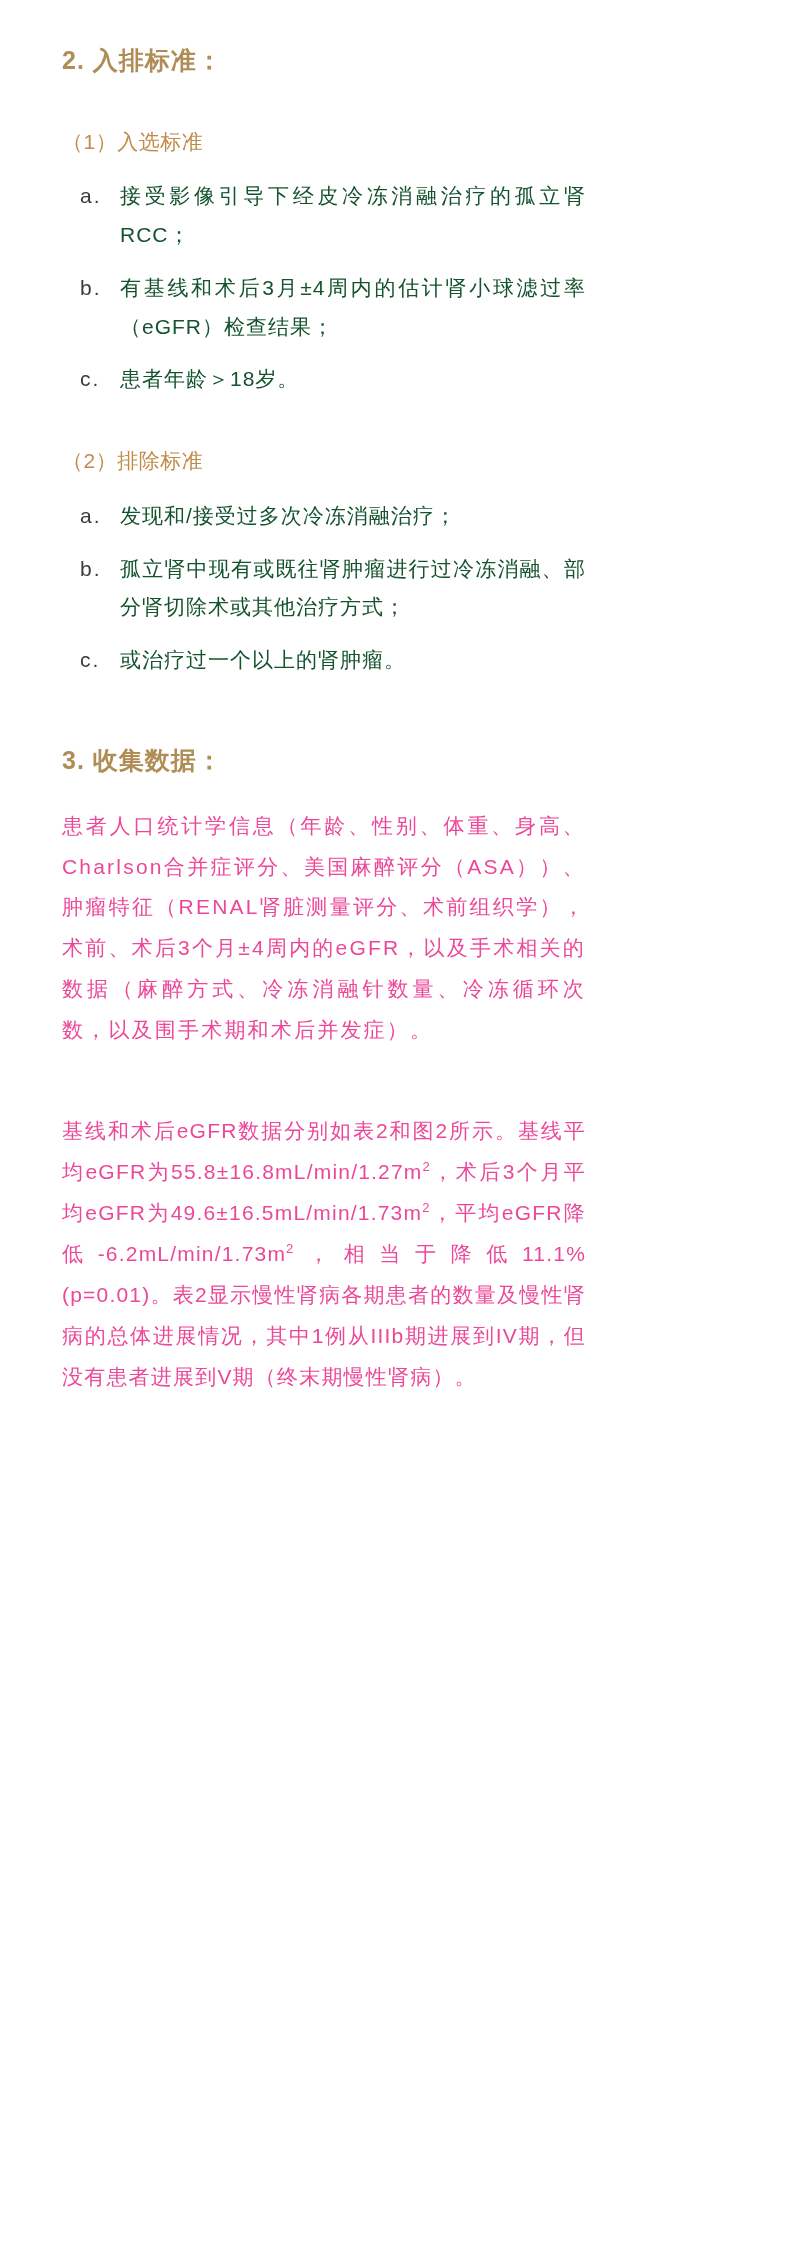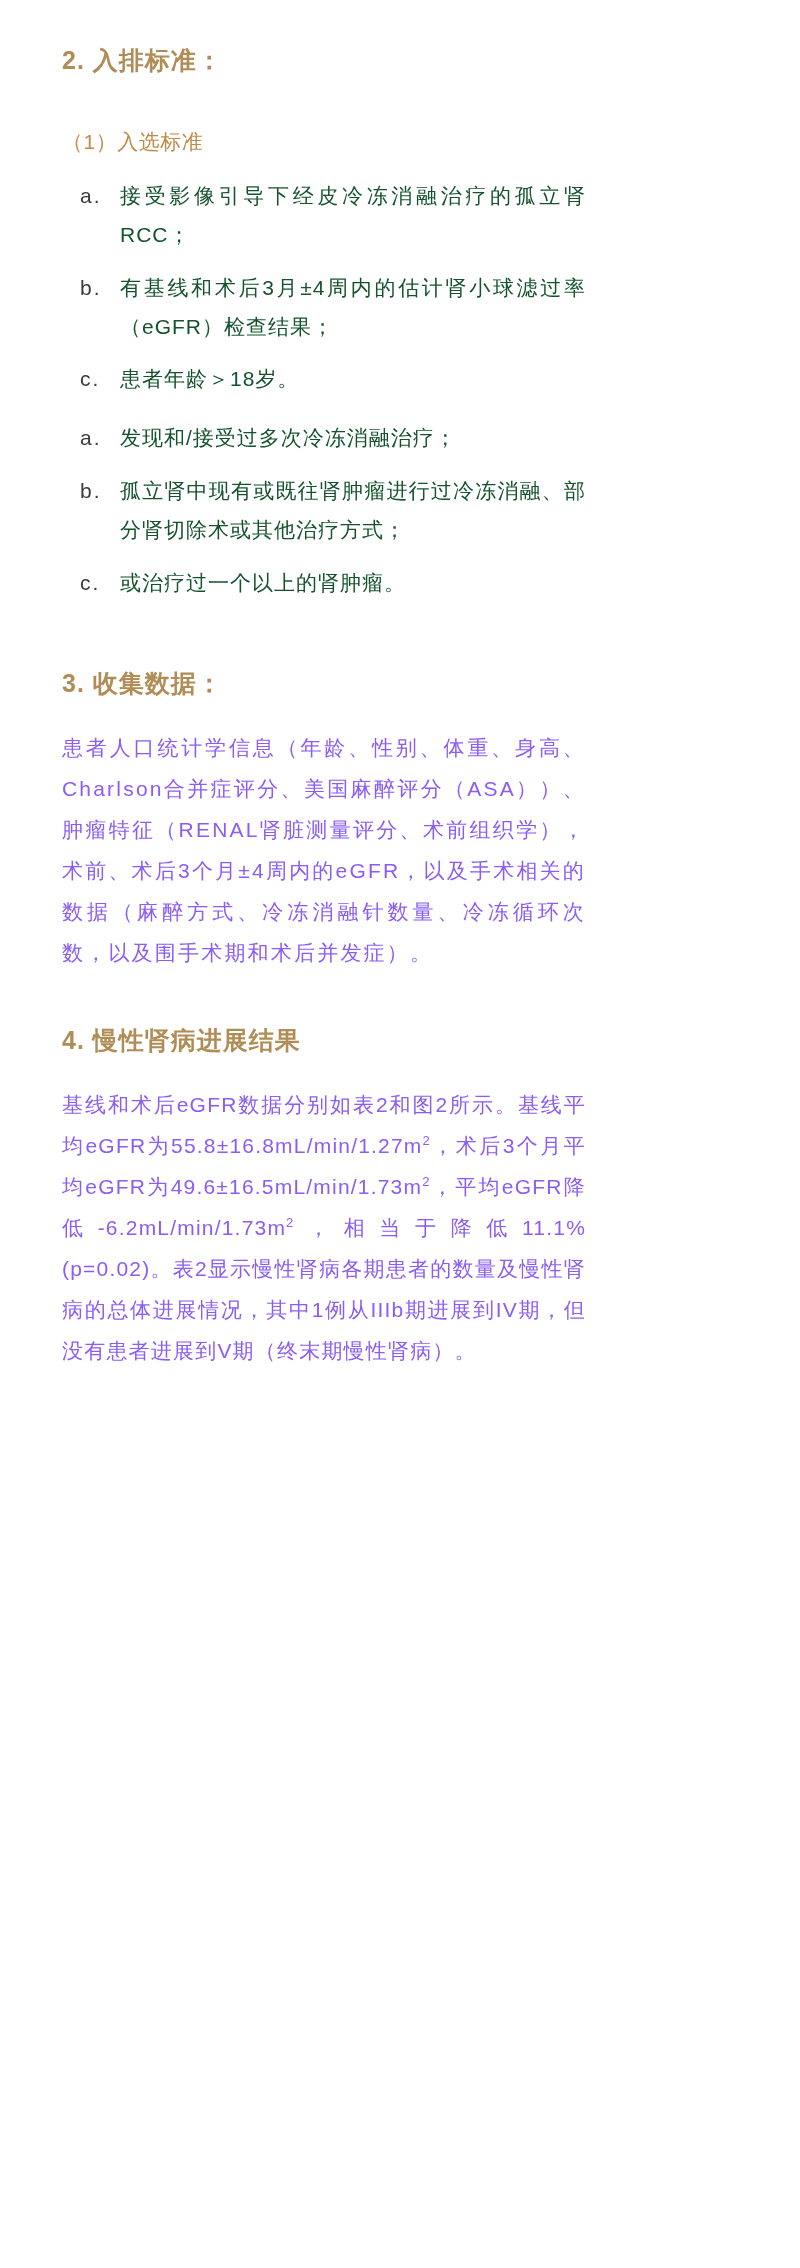--- a/index.html
+++ b/index.html
@@ -68,21 +68,21 @@
     line-height: 1.85;
     letter-spacing: 1px;
     text-align: justify;
   }
 
   
   .para {
     font-size: 21px;
     line-height: 1.95;
     letter-spacing: 1.2px;
-    color: #8b5cf6;
+    color: #ec4899;
     margin: 26px 0 0 0;
     text-align: justify;
     text-justify: inter-ideograph;
   }
   .para.tracked {
     letter-spacing: 2.2px;
   }
   .gap-lg { height: 34px; }
   sup {
     font-size: 0.62em;
@@ -107,20 +107,21 @@
     <li>
       <span class="marker">b.</span>
       <span class="itext">有基线和术后3月±4周内的估计肾小球滤过率（eGFR）检查结果；</span>
     </li>
     <li>
       <span class="marker">c.</span>
       <span class="itext">患者年龄＞18岁。</span>
     </li>
   </ol>
 
+  <h3 class="h-sub">（2）排除标准</h3>
 
   <ol class="alpha">
     <li>
       <span class="marker">a.</span>
       <span class="itext">发现和/接受过多次冷冻消融治疗；</span>
     </li>
     <li>
       <span class="marker">b.</span>
       <span class="itext">孤立肾中现有或既往肾肿瘤进行过冷冻消融、部分肾切除术或其他治疗方式；</span>
     </li>
@@ -130,16 +131,15 @@
     </li>
   </ol>
 
   <div class="gap-lg"></div>
 
   <h2 class="h-section">3. 收集数据：</h2>
   <p class="para tracked">患者人口统计学信息（年龄、性别、体重、身高、Charlson合并症评分、美国麻醉评分（ASA））、肿瘤特征（RENAL肾脏测量评分、术前组织学），术前、术后3个月±4周内的eGFR，以及手术相关的数据（麻醉方式、冷冻消融针数量、冷冻循环次数，以及围手术期和术后并发症）。</p>
 
   <div class="gap-lg"></div>
 
-  <h2 class="h-section">4. 慢性肾病进展结果</h2>
-  <p class="para"><span>基线和术后eGFR数据分别如表2和图2所示。基线平均eGFR为55.8±16.8mL/min/1.27m</span><sup>2</sup><span>，术后3个月平均eGFR为49.6±16.5mL/min/1.73m</span><sup>2</sup><span>，平均eGFR降低-6.2mL/min/1.73m</span><sup>2</sup><span>，相当于降低11.1%(p=0.02)。表2显示慢性肾病各期患者的数量及慢性肾病的总体进展情况，其中1例从IIIb期进展到IV期，但没有患者进展到V期（终末期慢性肾病）。</span></p>
+  <p class="para"><span>基线和术后eGFR数据分别如表2和图2所示。基线平均eGFR为55.8±16.8mL/min/1.27m</span><sup>2</sup><span>，术后3个月平均eGFR为49.6±16.5mL/min/1.73m</span><sup>2</sup><span>，平均eGFR降低-6.2mL/min/1.73m</span><sup>2</sup><span>，相当于降低11.1%(p=0.01)。表2显示慢性肾病各期患者的数量及慢性肾病的总体进展情况，其中1例从IIIb期进展到IV期，但没有患者进展到V期（终末期慢性肾病）。</span></p>
 
 </div>
 
 </body></html>

